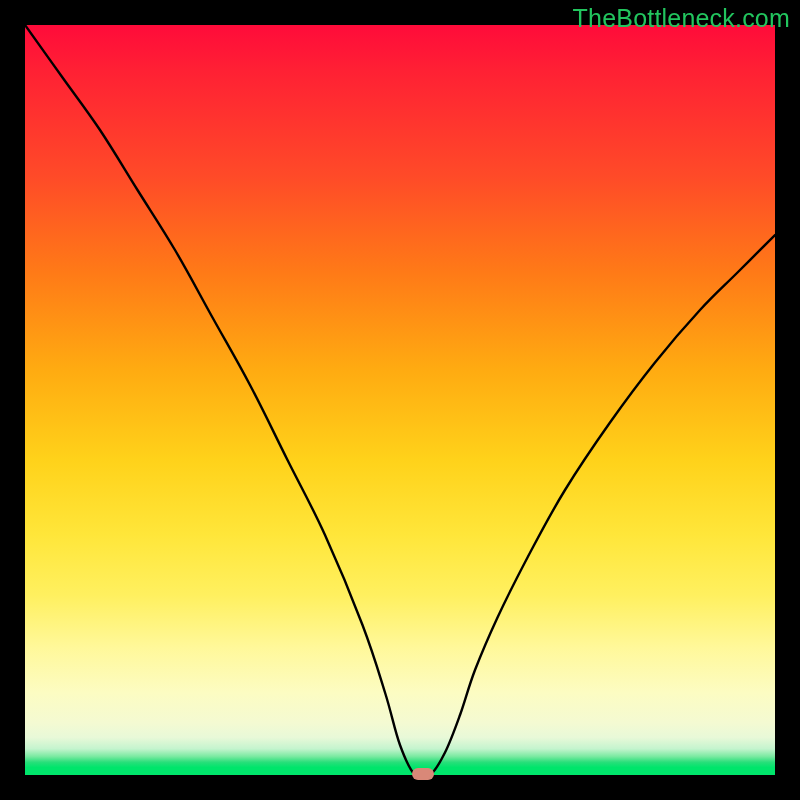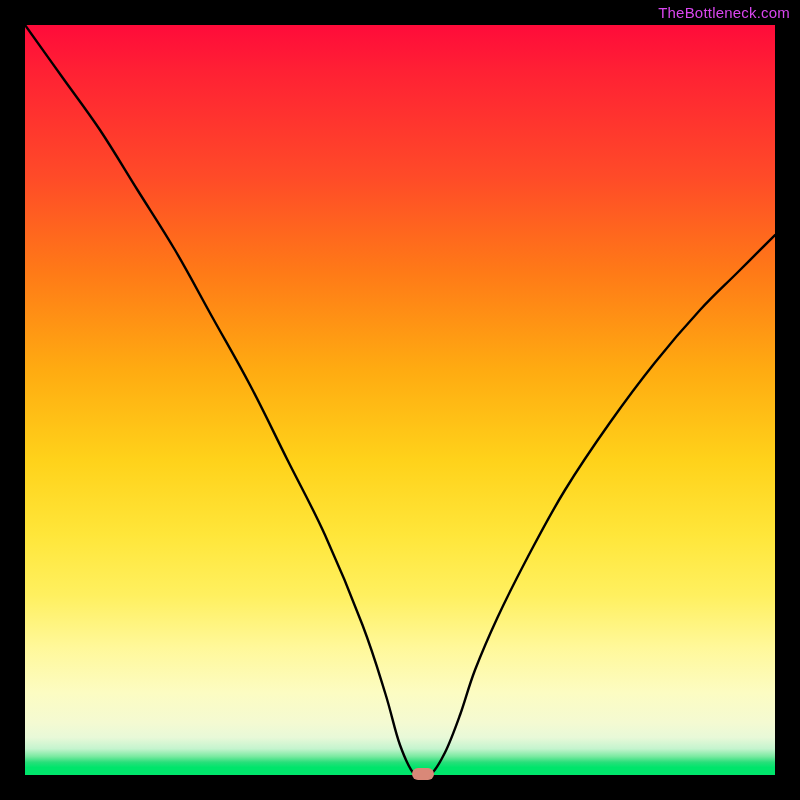--- a/index.html
+++ b/index.html
@@ -68,22 +68,22 @@
     width: 22px;
     height: 12px;
     border-radius: 6px;
     background: #d98878;
     transform: translate(-50%, -50%);
   }
   .watermark {
     position: absolute;
     top: 4px;
     right: 10px;
-    color: #d946ef;
-    font-size: 15px;
+    color: #22c55e;
+    font-size: 25px;
     font-weight: 500;
     letter-spacing: 0.2px;
     user-select: none;
   }
 </style>
 </head>
 <body>
 
 <div class="stage">
 

